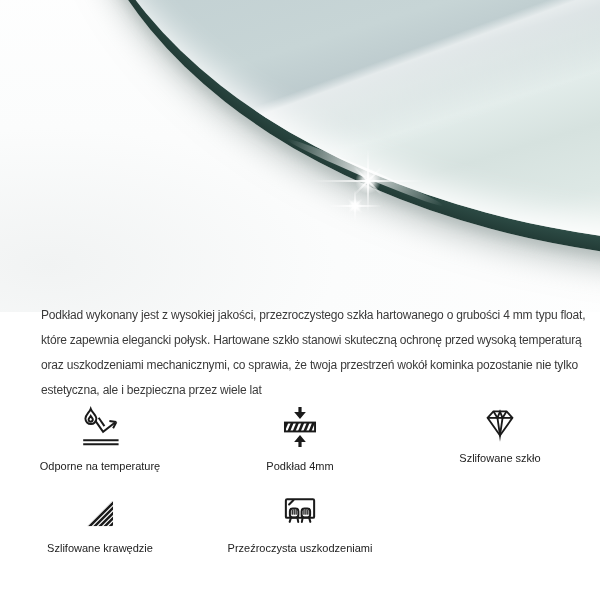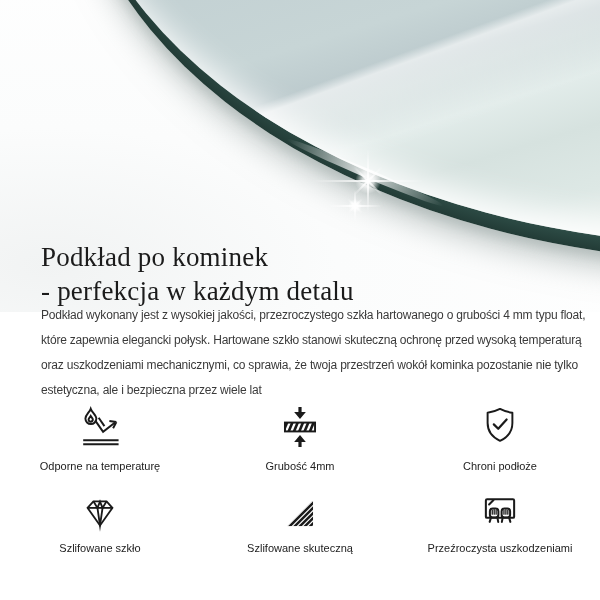--- a/index.html
+++ b/index.html
@@ -84,24 +84,20 @@
     </div>
     <div class="spark small" style="left:355px;top:206px;">
       <div class="ray r0"></div>
         <div class="ray r90"></div>
       <div class="ray r45"></div>
         <div class="ray r135"></div>
       <div class="core"></div>
     </div>
   </div>
 
-  <h1 class="title" style="margin:0;">
-    <span>Podkład po kominek</span><br>
-    <span>- perfekcja w każdym detalu</span>
-  </h1>
 
   <p class="desc" style="margin:0;">Podkład wykonany jest z wysokiej jakości, przezroczystego szkła hartowanego o grubości 4 mm typu float, które zapewnia elegancki połysk. Hartowane szkło stanowi skuteczną ochronę przed wysoką temperaturą oraz uszkodzeniami mechanicznymi, co sprawia, że twoja przestrzeń wokół kominka pozostanie nie tylko estetyczna, ale i bezpieczna przez wiele lat</p>
 
   <div class="features">
 
     <div class="feature">
       <div class="ficon">
         <svg width="46" height="46" viewBox="0 0 52 52">
           <line class="st" x1="7" y1="41" x2="47" y2="41"></line>
           <line class="st" x1="7" y1="45.5" x2="47" y2="45.5"></line>
@@ -129,32 +125,23 @@
             <line class="st" style="stroke-width:3" x1="18" y1="34" x2="25" y2="17"></line>
             <line class="st" style="stroke-width:3" x1="24" y1="34" x2="31" y2="17"></line>
             <line class="st" style="stroke-width:3" x1="30" y1="34" x2="37" y2="17"></line>
             <line class="st" style="stroke-width:3" x1="36" y1="34" x2="43" y2="17"></line>
           </g>
           <rect class="st" x="9" y="21" width="34" height="10"></rect>
           <path class="fl" d="M24.2,3.5 L27.8,3.5 L27.8,9 L32.6,9 L26,17 L19.4,9 L24.2,9 Z"></path>
           <path class="fl" d="M24.2,48.5 L27.8,48.5 L27.8,43 L32.6,43 L26,35 L19.4,43 L24.2,43 Z"></path>
         </svg>
       </div>
-      <div class="flabel">Grubość 4mm</div>
+      <div class="flabel">Podkład 4mm</div>
     </div>
 
-    <div class="feature">
-      <div class="ficon">
-        <svg width="46" height="46" viewBox="0 0 52 52">
-          <path class="st rnd" d="M26,5.5 C21.5,7.8 16.5,9.3 12,9.8 L12,21.5 C12,31 17.5,37.6 26,41.6 C34.5,37.6 40,31 40,21.5 L40,9.8 C35.5,9.3 30.5,7.8 26,5.5 Z"></path>
-          <path class="st rnd" style="stroke-width:2.5" d="M19,23 L24,28 L33.5,17.5"></path>
-        </svg>
-      </div>
-      <div class="flabel">Chroni podłoże</div>
-    </div>
 
     <div class="feature row2">
       <div class="ficon">
         <svg width="38" height="38" viewBox="0 0 52 52">
           <path class="st" d="M17,10 L35,10 L43,19 L26,43 L9,19 Z"></path>
           <path class="st" d="M9,19 L43,19"></path>
           <path class="st" d="M17,10 L22.5,19 L26,10.5 L29.5,19 L35,10"></path>
           <path class="st" d="M22.5,19 L26,43 L29.5,19"></path>
         </svg>
       </div>
@@ -172,21 +159,21 @@
           <g clip-path="url(#triclip)">
             <line class="st" style="stroke-width:3.4" x1="2" y1="47" x2="41" y2="8"></line>
             <line class="st" style="stroke-width:3.4" x1="9" y1="47" x2="48" y2="8"></line>
             <line class="st" style="stroke-width:3.4" x1="16" y1="47" x2="55" y2="8"></line>
             <line class="st" style="stroke-width:3.4" x1="23" y1="47" x2="62" y2="8"></line>
             <line class="st" style="stroke-width:3.4" x1="30" y1="47" x2="69" y2="8"></line>
             <line class="st" style="stroke-width:3.4" x1="37" y1="47" x2="76" y2="8"></line>
           </g>
         </svg>
       </div>
-      <div class="flabel">Szlifowane skuteczną</div>
+      <div class="flabel">Szlifowane krawędzie</div>
     </div>
 
     <div class="feature row2">
       <div class="ficon">
         <svg width="42" height="38" viewBox="0 0 52 46">
           <rect class="st" x="8.5" y="6" width="35" height="23" rx="1.5"></rect>
           <path class="st rnd" d="M12.5,12.5 L18,7"></path>
           <g>
             <rect class="st" x="13.5" y="17.5" width="10.5" height="11" rx="3.4" fill="#ffffff"></rect>
             <path class="st rnd" style="stroke-width:1.6" d="M16.4,19.5 L16.4,24.5 M18.8,19 L18.8,24.5 M21.2,19.5 L21.2,24.5"></path>

